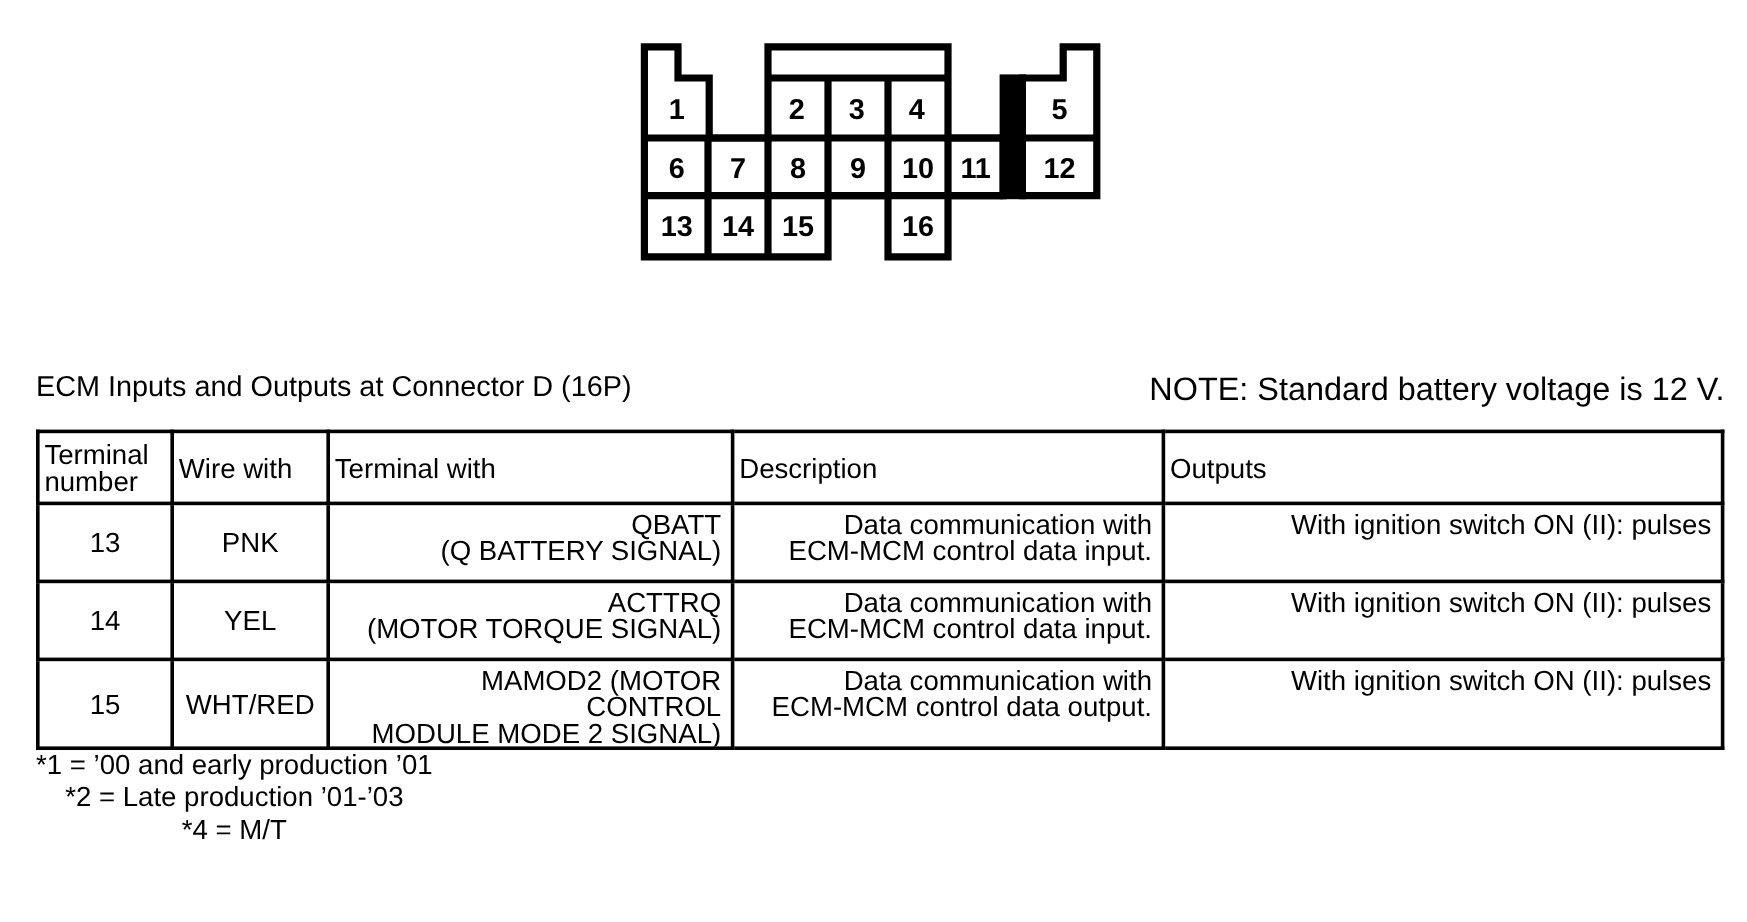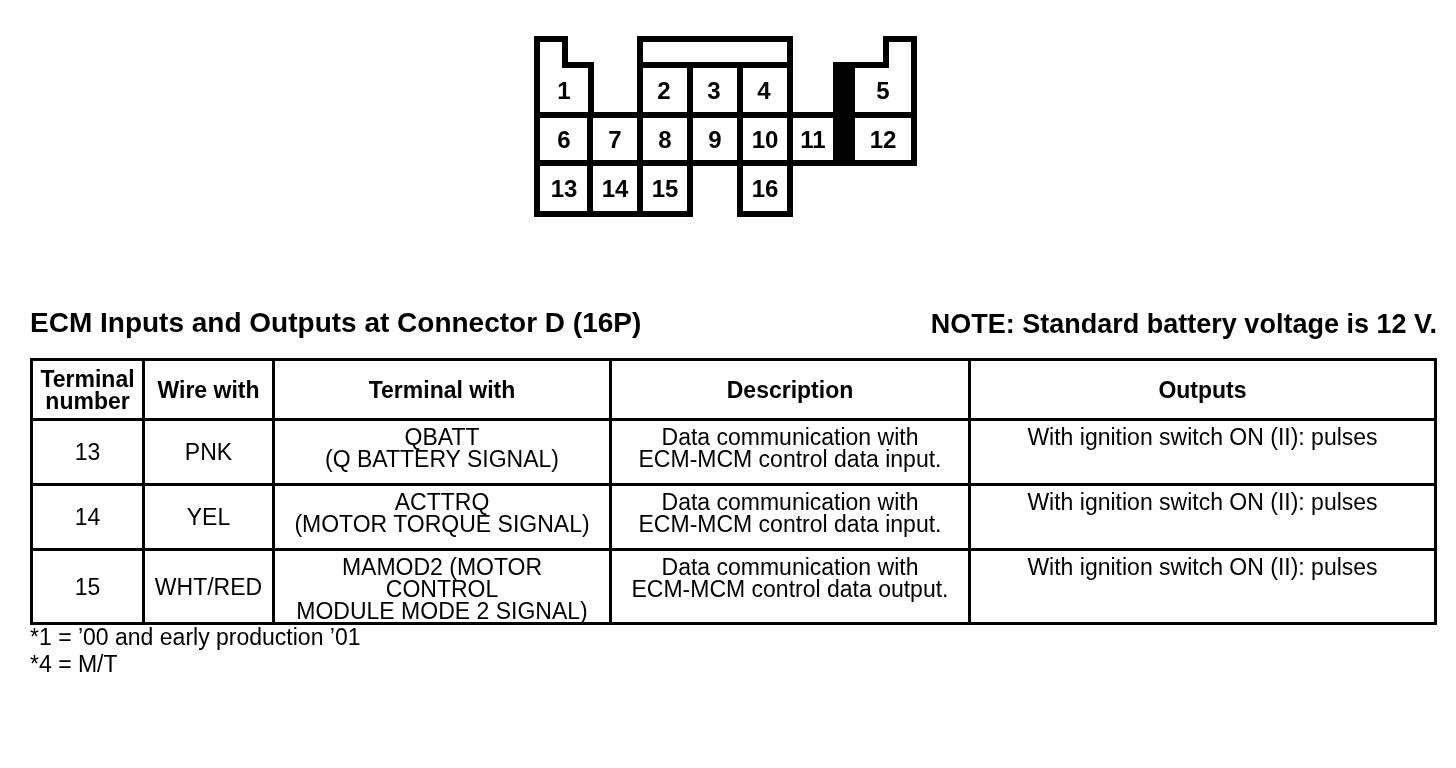--- a/index.html
+++ b/index.html
@@ -51,71 +51,71 @@
     top: 255px;
     width: 400px;
     text-align: center;
     font-size: 22px;
     line-height: 26px;
   }
   .section-title {
     position: absolute;
     left: 30px;
     top: 308px;
-    font-size: 28px;
-    font-weight: bold;
+    font-size: 24px;
+    font-weight: normal;
     line-height: 30px;
     white-space: nowrap;
   }
   .section-note {
     position: absolute;
     right: 19px;
     top: 309px;
     font-size: 27px;
     line-height: 30px;
     white-space: nowrap;
-    font-weight: bold;
   }
   table.io-table {
     position: absolute;
     left: 30px;
     top: 358px;
     width: 1404px;
     border-collapse: collapse;
     table-layout: fixed;
     font-size: 23px;
     line-height: 22px;
   }
   table.io-table th, table.io-table td {
     border: 3px solid #000000;
     overflow: hidden;
   }
   table.io-table th {
-    font-weight: bold;
-    text-align: center;
+    font-weight: normal;
+    text-align: left;
     vertical-align: middle;
     padding: 2px 4px;
   }
   table.io-table td.center-cell {
     text-align: center;
     vertical-align: middle;
     padding: 2px 4px;
   }
   table.io-table td.text-cell {
-    text-align: center;
+    text-align: right;
     vertical-align: top;
     padding: 5px 8px 0 8px;
   }
   .pre { white-space: pre-line; }
   .footnotes {
     position: absolute;
     left: 30px;
     top: 624px;
     font-size: 23px;
     line-height: 27px;
+    text-align: center;
   }
 </style>
 </head>
 <body>
 
 <div class="page">
 
   <svg class="connector-svg" viewBox="525 25 400 200">
 
     <path class="block" d="M537 39 H565 V65 H591 V115 H640 V39 H790 V115 H836 V163 H790 V214 H740 V163 H690 V214 H537 Z"></path>
@@ -192,16 +192,17 @@
 MODULE MODE 2 SIGNAL)</td>
         <td class="text-cell pre">Data communication with
 ECM-MCM control data output.</td>
         <td class="text-cell">With ignition switch ON (II): pulses</td>
       </tr>
     </tbody>
   </table>
 
   <div class="footnotes">
     <div>*1 = ’00 and early production ’01</div>
+    <div>*2 = Late production ’01-’03</div>
     <div>*4 = M/T</div>
   </div>
 
 </div>
 
 </body></html>

